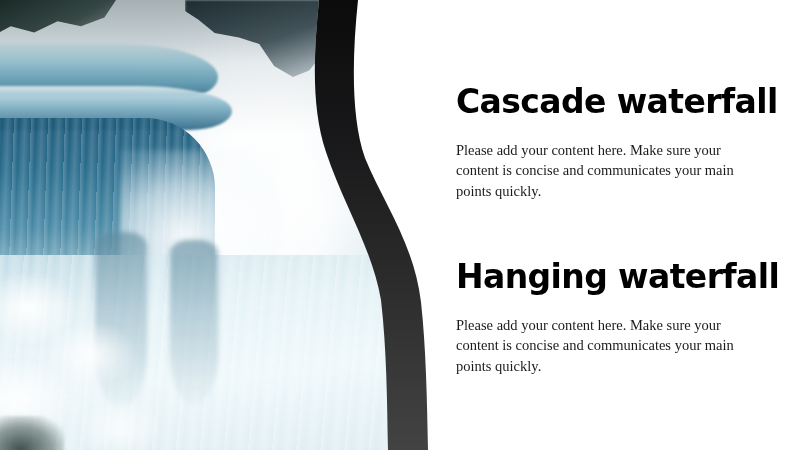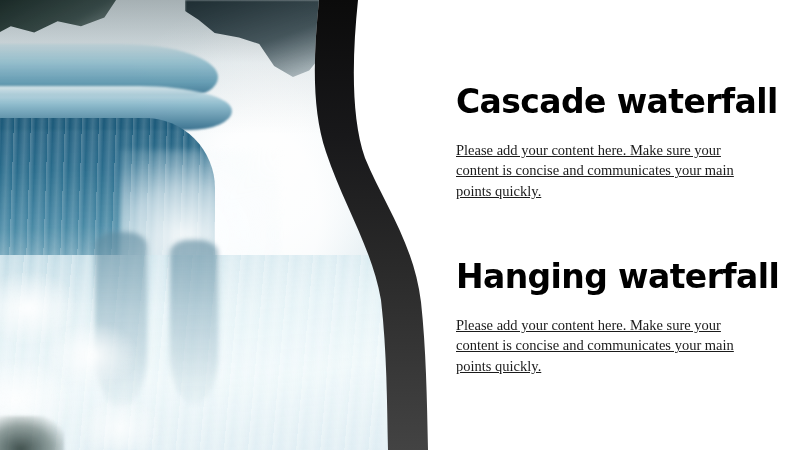--- a/index.html
+++ b/index.html
@@ -267,21 +267,20 @@
 
   .body-text {
     margin: 0;
     padding-top: 19px;
     font-family: "Liberation Serif", serif;
     font-size: 14.5px;
     font-weight: 400;
     line-height: 20.5px;
     color: #1b1b1b;
     width: 285px;
-    text-decoration: underline;
   }
 </style>
 </head>
 <body>
 
 <div class="slide">
 
   <div class="photo-panel">
     <div class="photo">
       <div class="photo-mist"></div>

